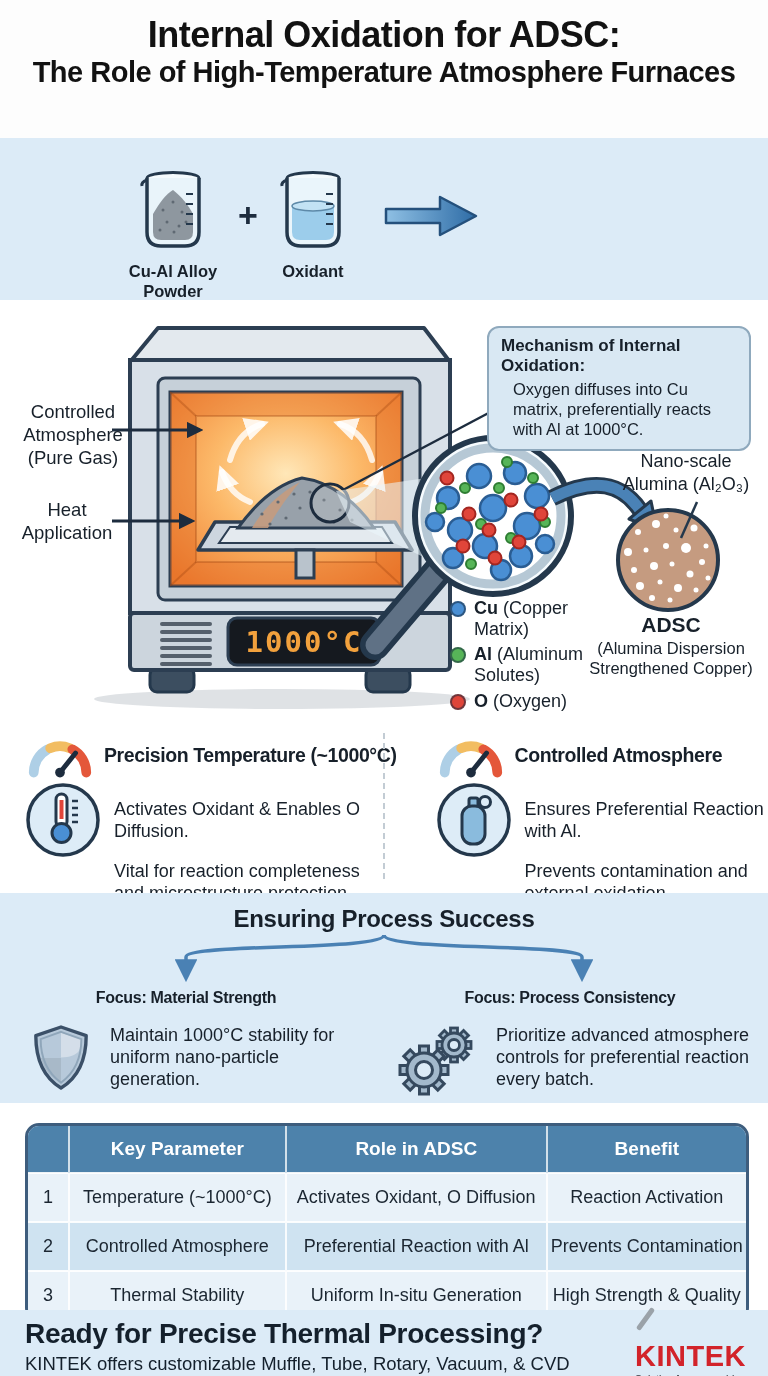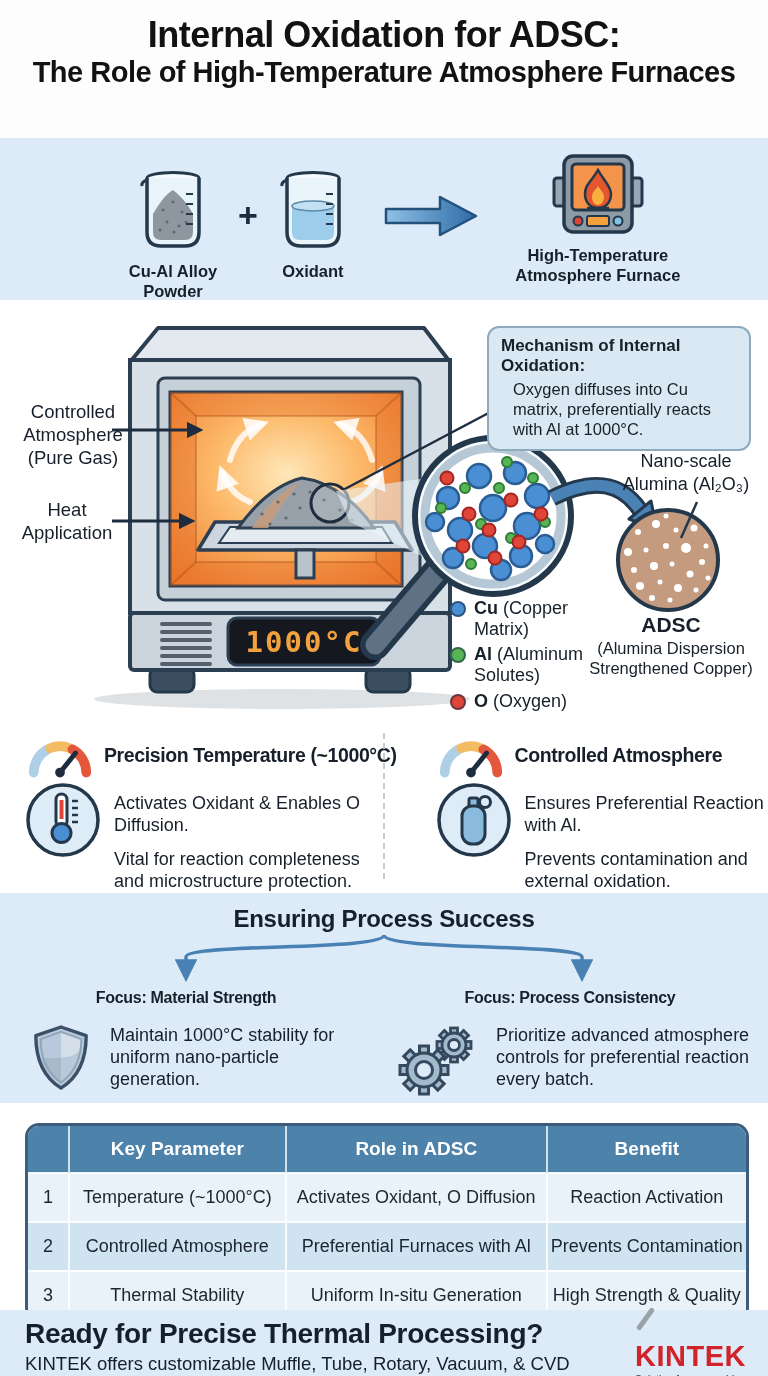--- a/index.html
+++ b/index.html
@@ -33,21 +33,21 @@
   .adsc-full{font-size:16.5px;line-height:1.2;margin-top:2px;}
   
   .features-sec{height:170px;background:#ffffff;display:flex;}
   .feat-divider{position:absolute;left:383px;top:10px;bottom:14px;border-left:2px dashed #c3ccd4;}
   .feat-col{flex:1;box-sizing:border-box;padding:8px 6px 0 24px;}
   .feat-col.right{padding-left:32px;}
   .feat-head{display:flex;align-items:center;gap:8px;}
   .feat-title{font-size:19.5px;font-weight:bold;letter-spacing:-0.4px;white-space:nowrap;}
   .feat-body{display:flex;margin-top:2px;}
   .feat-texts{margin-left:12px;width:264px;}
-  .feat-texts p{font-size:18px;line-height:1.22;margin:12px 0 9px 0;}
+  .feat-texts p{font-size:18px;line-height:1.22;margin:18px 0 9px 0;}
   
   .process-sec{height:210px;background:#dcebf7;padding-top:12px;}
   .process-heading{font-size:24px;font-weight:bold;text-align:center;letter-spacing:-0.3px;}
   .branches{display:flex;margin-top:0;}
   .branch-col{flex:1;display:flex;flex-direction:column;}
   .focus-title{font-size:16px;font-weight:bold;text-align:center;letter-spacing:-0.3px;}
   .focus-body{display:flex;align-items:flex-start;margin-top:16px;}
   .focus-body.left{padding-left:30px;}
   .focus-body.right{padding-left:22px;}
   .focus-text{font-size:18px;line-height:1.22;margin-left:18px;}
@@ -127,35 +127,20 @@
   </div>
   <svg class="flow-arrow" width="96" height="44" viewBox="0 0 96 44">
     <defs>
         <linearGradient id="fa" x1="0" y1="0" x2="1" y2="0">
           <stop offset="0" stop-color="#8fc0e4"></stop>
           <stop offset="1" stop-color="#2e6ca6"></stop>
         </linearGradient>
       </defs>
     <polygon points="2,15 56,15 56,3 92,22 56,41 56,29 2,29" fill="url(#fa)" stroke="#24507c" stroke-width="2.5" stroke-linejoin="round"></polygon>
   </svg>
-  <div class="flow-item" style="margin-top:12px;">
-    <svg width="92" height="92" viewBox="0 0 92 92">
-      <rect x="2" y="28" width="12" height="28" rx="3" fill="#9aa6b2" stroke="#24384c" stroke-width="3"></rect>
-      <rect x="78" y="28" width="12" height="28" rx="3" fill="#9aa6b2" stroke="#24384c" stroke-width="3"></rect>
-      <rect x="12" y="6" width="68" height="76" rx="9" fill="#8e9aa6" stroke="#24384c" stroke-width="3.5"></rect>
-      <rect x="20" y="14" width="52" height="46" rx="4" fill="#f3944a" stroke="#24384c" stroke-width="3"></rect>
-      <path d="M46,20 C40,31 33,34 33,44 C33,53 39,58 46,58 C53,58 59,53 59,44 C59,36 52,31 46,20 Z" fill="#e4572e" stroke="#24384c" stroke-width="2.5"></path>
-      <path d="M46,36 C43,41 40,42 40,47 C40,52 43,55 46,55 C49,55 52,52 52,47 C52,43 49,41 46,36 Z" fill="#f8b13f"></path>
-      <line x1="35" y1="58" x2="57" y2="58" stroke="#24384c" stroke-width="2.5"></line>
-      <circle cx="26" cy="71" r="4.5" fill="#d6453a" stroke="#24384c" stroke-width="2"></circle>
-      <rect x="35" y="66" width="22" height="10" rx="2" fill="#f2a13d" stroke="#24384c" stroke-width="2"></rect>
-      <circle cx="66" cy="71" r="4.5" fill="#7fc4e0" stroke="#24384c" stroke-width="2"></circle>
-    </svg>
-    <div class="flow-label" style="width:176px;">High-Temperature Atmosphere Furnace</div>
-  </div>
 </div>
 
 <div class="sec scene-sec">
   <svg class="scene-svg" width="768" height="423" viewBox="0 0 768 423">
     <defs>
       <radialGradient id="heat" cx="50%" cy="42%" r="70%">
         <stop offset="0" stop-color="#ffe7b8"></stop>
           <stop offset="0.45" stop-color="#fcb969"></stop>
           <stop offset="1" stop-color="#ef7f33"></stop>
       </radialGradient>
@@ -482,21 +467,21 @@
       <tbody>
         <tr class="row-odd">
           <td>1</td>
           <td>Temperature (~1000°C)</td>
           <td>Activates Oxidant, O Diffusion</td>
           <td>Reaction Activation</td>
         </tr>
         <tr class="row-even">
           <td>2</td>
           <td>Controlled Atmosphere</td>
-          <td>Preferential Furnaces with Al</td>
+          <td>Preferential Reaction with Al</td>
           <td>Prevents Contamination</td>
         </tr>
         <tr class="row-odd">
           <td>3</td>
           <td>Thermal Stability</td>
           <td>Uniform In-situ Generation</td>
           <td>High Strength &amp; Quality</td>
         </tr>
       </tbody>
     </table>

